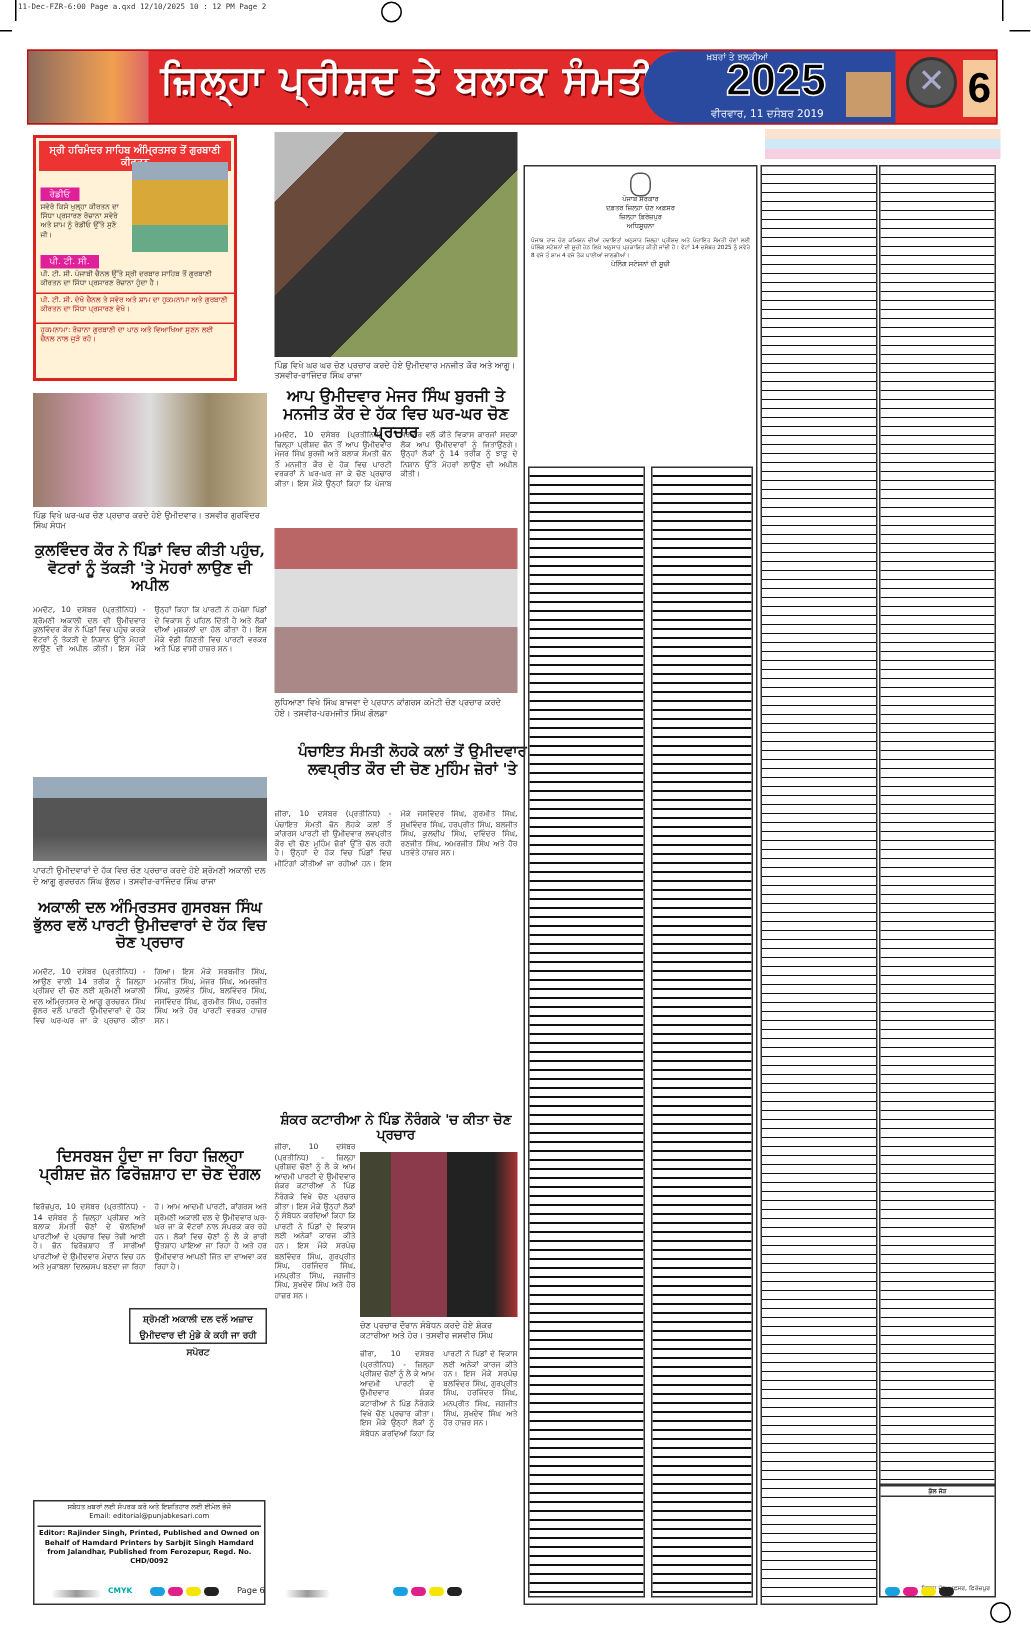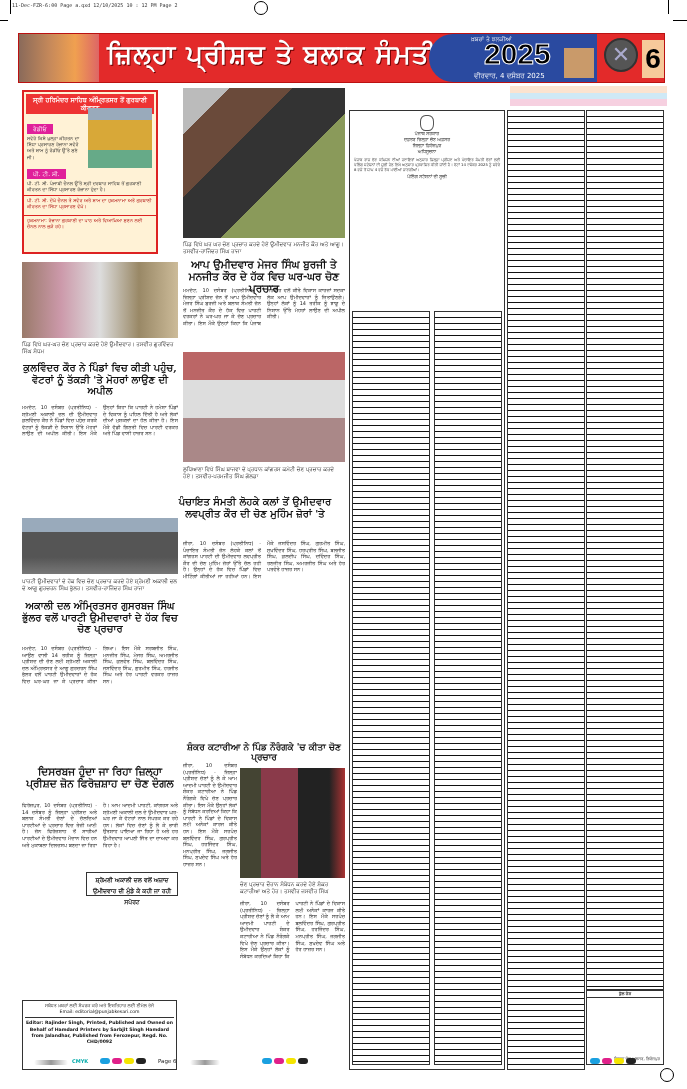--- a/index.html
+++ b/index.html
@@ -54,21 +54,21 @@
 <div class="crop" style="left:668px;top:0;width:1px;height:14px"></div>
 <div class="crop" style="left:673px;top:20px;width:14px;height:1px"></div>
 <div class="reg" style="left:254px;top:1px"></div>
 
 <div class="banner">
   <div class="photo"></div>
   <div class="title">ਜ਼ਿਲ੍ਹਾ ਪ੍ਰੀਸ਼ਦ ਤੇ ਬਲਾਕ ਸੰਮਤੀ ਚੋਣਾਂ</div>
   <div class="blue"></div>
   <div class="kicker">ਖ਼ਬਰਾਂ ਤੇ ਝਲਕੀਆਂ</div>
   <div class="year">2025</div>
-  <div class="date">ਵੀਰਵਾਰ, 4 ਦਸੰਬਰ 2025</div>
+  <div class="date">ਵੀਰਵਾਰ, 11 ਦਸੰਬਰ 2019</div>
   <div class="box"></div>
   <div class="ballot">✕</div>
   <div class="pageno">6</div>
 </div>
 <div class="stripes"></div>
 
 <div class="gurbani">
   <div class="gh">ਸ੍ਰੀ ਹਰਿਮੰਦਰ ਸਾਹਿਬ ਅੰਮ੍ਰਿਤਸਰ ਤੋਂ ਗੁਰਬਾਣੀ ਕੀਰਤਨ</div>
   <div class="goldphoto"></div>
   <span class="tag">ਰੇਡੀਓ</span>
@@ -84,21 +84,21 @@
 <div class="hl" style="left:183px;top:258px;width:162px;font-size:10.5px">ਆਪ ਉਮੀਦਵਾਰ ਮੇਜਰ ਸਿੰਘ ਬੁਰਜੀ ਤੇ ਮਨਜੀਤ ਕੌਰ ਦੇ ਹੱਕ ਵਿਚ ਘਰ-ਘਰ ਚੋਣ ਪ੍ਰਚਾਰ</div>
 <div class="txt" style="left:183px;top:287px;width:162px;height:58px;column-count:2">ਮਮਦੋਟ, 10 ਦਸੰਬਰ (ਪ੍ਰਤੀਨਿਧ) - ਜ਼ਿਲ੍ਹਾ ਪ੍ਰੀਸ਼ਦ ਜ਼ੋਨ ਤੋਂ ਆਪ ਉਮੀਦਵਾਰ ਮੇਜਰ ਸਿੰਘ ਬੁਰਜੀ ਅਤੇ ਬਲਾਕ ਸੰਮਤੀ ਜ਼ੋਨ ਤੋਂ ਮਨਜੀਤ ਕੌਰ ਦੇ ਹੱਕ ਵਿਚ ਪਾਰਟੀ ਵਰਕਰਾਂ ਨੇ ਘਰ-ਘਰ ਜਾ ਕੇ ਚੋਣ ਪ੍ਰਚਾਰ ਕੀਤਾ। ਇਸ ਮੌਕੇ ਉਨ੍ਹਾਂ ਕਿਹਾ ਕਿ ਪੰਜਾਬ ਸਰਕਾਰ ਵਲੋਂ ਕੀਤੇ ਵਿਕਾਸ ਕਾਰਜਾਂ ਸਦਕਾ ਲੋਕ ਆਪ ਉਮੀਦਵਾਰਾਂ ਨੂੰ ਜਿਤਾਉਣਗੇ। ਉਨ੍ਹਾਂ ਲੋਕਾਂ ਨੂੰ 14 ਤਰੀਕ ਨੂੰ ਝਾੜੂ ਦੇ ਨਿਸ਼ਾਨ ਉੱਤੇ ਮੋਹਰਾਂ ਲਾਉਣ ਦੀ ਅਪੀਲ ਕੀਤੀ।</div>
 
 <div class="photo" style="left:22px;top:262px;width:156px;height:76px;background:linear-gradient(90deg,#9a7a6a,#c9a,#ddd,#986,#cb9)"></div>
 <div class="cap" style="left:22px;top:341px;width:156px">ਪਿੰਡ ਵਿਖੇ ਘਰ-ਘਰ ਚੋਣ ਪ੍ਰਚਾਰ ਕਰਦੇ ਹੋਏ ਉਮੀਦਵਾਰ। ਤਸਵੀਰ ਗੁਰਵਿੰਦਰ ਸਿੰਘ ਸੰਧਮ</div>
 <div class="hl" style="left:22px;top:362px;width:156px;font-size:10px">ਕੁਲਵਿੰਦਰ ਕੌਰ ਨੇ ਪਿੰਡਾਂ ਵਿਚ ਕੀਤੀ ਪਹੁੰਚ, ਵੋਟਰਾਂ ਨੂੰ ਤੱਕੜੀ 'ਤੇ ਮੋਹਰਾਂ ਲਾਉਣ ਦੀ ਅਪੀਲ</div>
 <div class="txt" style="left:22px;top:404px;width:156px;height:106px;column-count:2">ਮਮਦੋਟ, 10 ਦਸੰਬਰ (ਪ੍ਰਤੀਨਿਧ) - ਸ਼੍ਰੋਮਣੀ ਅਕਾਲੀ ਦਲ ਦੀ ਉਮੀਦਵਾਰ ਕੁਲਵਿੰਦਰ ਕੌਰ ਨੇ ਪਿੰਡਾਂ ਵਿਚ ਪਹੁੰਚ ਕਰਕੇ ਵੋਟਰਾਂ ਨੂੰ ਤੱਕੜੀ ਦੇ ਨਿਸ਼ਾਨ ਉੱਤੇ ਮੋਹਰਾਂ ਲਾਉਣ ਦੀ ਅਪੀਲ ਕੀਤੀ। ਇਸ ਮੌਕੇ ਉਨ੍ਹਾਂ ਕਿਹਾ ਕਿ ਪਾਰਟੀ ਨੇ ਹਮੇਸ਼ਾ ਪਿੰਡਾਂ ਦੇ ਵਿਕਾਸ ਨੂੰ ਪਹਿਲ ਦਿੱਤੀ ਹੈ ਅਤੇ ਲੋਕਾਂ ਦੀਆਂ ਮੁਸ਼ਕਲਾਂ ਦਾ ਹੱਲ ਕੀਤਾ ਹੈ। ਇਸ ਮੌਕੇ ਵੱਡੀ ਗਿਣਤੀ ਵਿਚ ਪਾਰਟੀ ਵਰਕਰ ਅਤੇ ਪਿੰਡ ਵਾਸੀ ਹਾਜ਼ਰ ਸਨ।</div>
 
 <div class="photo" style="left:183px;top:352px;width:162px;height:110px;background:linear-gradient(#b66 0 25%,#ddd 25% 60%,#a88 60%)"></div>
 <div class="cap" style="left:183px;top:466px;width:162px">ਲੁਧਿਆਣਾ ਵਿਖੇ ਸਿੰਘ ਬਾਜਵਾ ਦੇ ਪ੍ਰਧਾਨ ਕਾਂਗਰਸ ਕਮੇਟੀ ਚੋਣ ਪ੍ਰਚਾਰ ਕਰਦੇ ਹੋਏ। ਤਸਵੀਰ-ਪਰਮਜੀਤ ਸਿੰਘ ਗੋਲਡਾ</div>
-<div class="hl" style="left:174px;top:496px;width:162px;font-size:10px">ਪੰਚਾਇਤ ਸੰਮਤੀ ਲੋਹਕੇ ਕਲਾਂ ਤੋਂ ਉਮੀਦਵਾਰ ਲਵਪ੍ਰੀਤ ਕੌਰ ਦੀ ਚੋਣ ਮੁਹਿੰਮ ਜ਼ੋਰਾਂ 'ਤੇ</div>
+<div class="hl" style="left:194px;top:496px;width:162px;font-size:10px">ਪੰਚਾਇਤ ਸੰਮਤੀ ਲੋਹਕੇ ਕਲਾਂ ਤੋਂ ਉਮੀਦਵਾਰ ਲਵਪ੍ਰੀਤ ਕੌਰ ਦੀ ਚੋਣ ਮੁਹਿੰਮ ਜ਼ੋਰਾਂ 'ਤੇ</div>
 <div class="txt" style="left:183px;top:540px;width:162px;height:198px;column-count:2">ਜ਼ੀਰਾ, 10 ਦਸੰਬਰ (ਪ੍ਰਤੀਨਿਧ) - ਪੰਚਾਇਤ ਸੰਮਤੀ ਜ਼ੋਨ ਲੋਹਕੇ ਕਲਾਂ ਤੋਂ ਕਾਂਗਰਸ ਪਾਰਟੀ ਦੀ ਉਮੀਦਵਾਰ ਲਵਪ੍ਰੀਤ ਕੌਰ ਦੀ ਚੋਣ ਮੁਹਿੰਮ ਜ਼ੋਰਾਂ ਉੱਤੇ ਚੱਲ ਰਹੀ ਹੈ। ਉਨ੍ਹਾਂ ਦੇ ਹੱਕ ਵਿਚ ਪਿੰਡਾਂ ਵਿਚ ਮੀਟਿੰਗਾਂ ਕੀਤੀਆਂ ਜਾ ਰਹੀਆਂ ਹਨ। ਇਸ ਮੌਕੇ ਜਸਵਿੰਦਰ ਸਿੰਘ, ਗੁਰਮੀਤ ਸਿੰਘ, ਸੁਖਵਿੰਦਰ ਸਿੰਘ, ਹਰਪ੍ਰੀਤ ਸਿੰਘ, ਬਲਜੀਤ ਸਿੰਘ, ਕੁਲਦੀਪ ਸਿੰਘ, ਦਵਿੰਦਰ ਸਿੰਘ, ਰਣਜੀਤ ਸਿੰਘ, ਅਮਰਜੀਤ ਸਿੰਘ ਅਤੇ ਹੋਰ ਪਤਵੰਤੇ ਹਾਜ਼ਰ ਸਨ।</div>
 
 <div class="photo" style="left:22px;top:518px;width:156px;height:56px;background:linear-gradient(#9ab 0 25%,#555 25% 70%,#777)"></div>
 <div class="cap" style="left:22px;top:578px;width:156px">ਪਾਰਟੀ ਉਮੀਦਵਾਰਾਂ ਦੇ ਹੱਕ ਵਿਚ ਚੋਣ ਪ੍ਰਚਾਰ ਕਰਦੇ ਹੋਏ ਸ਼੍ਰੋਮਣੀ ਅਕਾਲੀ ਦਲ ਦੇ ਆਗੂ ਗੁਰਚਰਨ ਸਿੰਘ ਭੁੱਲਰ। ਤਸਵੀਰ-ਰਾਜਿੰਦਰ ਸਿੰਘ ਰਾਜਾ</div>
 <div class="hl" style="left:22px;top:600px;width:156px;font-size:10px">ਅਕਾਲੀ ਦਲ ਅੰਮ੍ਰਿਤਸਰ ਗੁਸਰਬਜ ਸਿੰਘ ਭੁੱਲਰ ਵਲੋਂ ਪਾਰਟੀ ਉਮੀਦਵਾਰਾਂ ਦੇ ਹੱਕ ਵਿਚ ਚੋਣ ਪ੍ਰਚਾਰ</div>
 <div class="txt" style="left:22px;top:645px;width:156px;height:112px;column-count:2">ਮਮਦੋਟ, 10 ਦਸੰਬਰ (ਪ੍ਰਤੀਨਿਧ) - ਆਉਣ ਵਾਲੀ 14 ਤਰੀਕ ਨੂੰ ਜ਼ਿਲ੍ਹਾ ਪ੍ਰੀਸ਼ਦ ਦੀ ਚੋਣ ਲਈ ਸ਼੍ਰੋਮਣੀ ਅਕਾਲੀ ਦਲ ਅੰਮ੍ਰਿਤਸਰ ਦੇ ਆਗੂ ਗੁਰਚਰਨ ਸਿੰਘ ਭੁੱਲਰ ਵਲੋਂ ਪਾਰਟੀ ਉਮੀਦਵਾਰਾਂ ਦੇ ਹੱਕ ਵਿਚ ਘਰ-ਘਰ ਜਾ ਕੇ ਪ੍ਰਚਾਰ ਕੀਤਾ ਗਿਆ। ਇਸ ਮੌਕੇ ਸਰਬਜੀਤ ਸਿੰਘ, ਮਨਜੀਤ ਸਿੰਘ, ਮੇਜਰ ਸਿੰਘ, ਅਮਰਜੀਤ ਸਿੰਘ, ਕੁਲਵੰਤ ਸਿੰਘ, ਬਲਵਿੰਦਰ ਸਿੰਘ, ਜਸਵਿੰਦਰ ਸਿੰਘ, ਗੁਰਮੀਤ ਸਿੰਘ, ਹਰਜੀਤ ਸਿੰਘ ਅਤੇ ਹੋਰ ਪਾਰਟੀ ਵਰਕਰ ਹਾਜ਼ਰ ਸਨ।</div>
 
 <div class="hl" style="left:22px;top:765px;width:156px;font-size:10.5px">ਦਿਸਰਬਜ ਹੁੰਦਾ ਜਾ ਰਿਹਾ ਜ਼ਿਲ੍ਹਾ ਪ੍ਰੀਸ਼ਦ ਜ਼ੋਨ ਫਿਰੋਜ਼ਸ਼ਾਹ ਦਾ ਚੋਣ ਦੰਗਲ</div>
 <div class="txt" style="left:22px;top:802px;width:156px;height:196px;column-count:2">ਫਿਰੋਜ਼ਪੁਰ, 10 ਦਸੰਬਰ (ਪ੍ਰਤੀਨਿਧ) - 14 ਦਸੰਬਰ ਨੂੰ ਜ਼ਿਲ੍ਹਾ ਪ੍ਰੀਸ਼ਦ ਅਤੇ ਬਲਾਕ ਸੰਮਤੀ ਚੋਣਾਂ ਦੇ ਚੱਲਦਿਆਂ ਪਾਰਟੀਆਂ ਦੇ ਪ੍ਰਚਾਰ ਵਿਚ ਤੇਜ਼ੀ ਆਈ ਹੈ। ਜ਼ੋਨ ਫਿਰੋਜ਼ਸ਼ਾਹ ਤੋਂ ਸਾਰੀਆਂ ਪਾਰਟੀਆਂ ਦੇ ਉਮੀਦਵਾਰ ਮੈਦਾਨ ਵਿਚ ਹਨ ਅਤੇ ਮੁਕਾਬਲਾ ਦਿਲਚਸਪ ਬਣਦਾ ਜਾ ਰਿਹਾ ਹੈ। ਆਮ ਆਦਮੀ ਪਾਰਟੀ, ਕਾਂਗਰਸ ਅਤੇ ਸ਼੍ਰੋਮਣੀ ਅਕਾਲੀ ਦਲ ਦੇ ਉਮੀਦਵਾਰ ਘਰ-ਘਰ ਜਾ ਕੇ ਵੋਟਰਾਂ ਨਾਲ ਸੰਪਰਕ ਕਰ ਰਹੇ ਹਨ। ਲੋਕਾਂ ਵਿਚ ਚੋਣਾਂ ਨੂੰ ਲੈ ਕੇ ਭਾਰੀ ਉਤਸ਼ਾਹ ਪਾਇਆ ਜਾ ਰਿਹਾ ਹੈ ਅਤੇ ਹਰ ਉਮੀਦਵਾਰ ਆਪਣੀ ਜਿੱਤ ਦਾ ਦਾਅਵਾ ਕਰ ਰਿਹਾ ਹੈ।</div>
 <div class="inset" style="background:#fff">ਸ਼੍ਰੋਮਣੀ ਅਕਾਲੀ ਦਲ ਵਲੋਂ ਅਜ਼ਾਦ ਉਮੀਦਵਾਰ ਦੀ ਮੁੰਡੇ ਕੇ ਕਹੀ ਜਾ ਰਹੀ ਸਪੋਰਟ</div>

